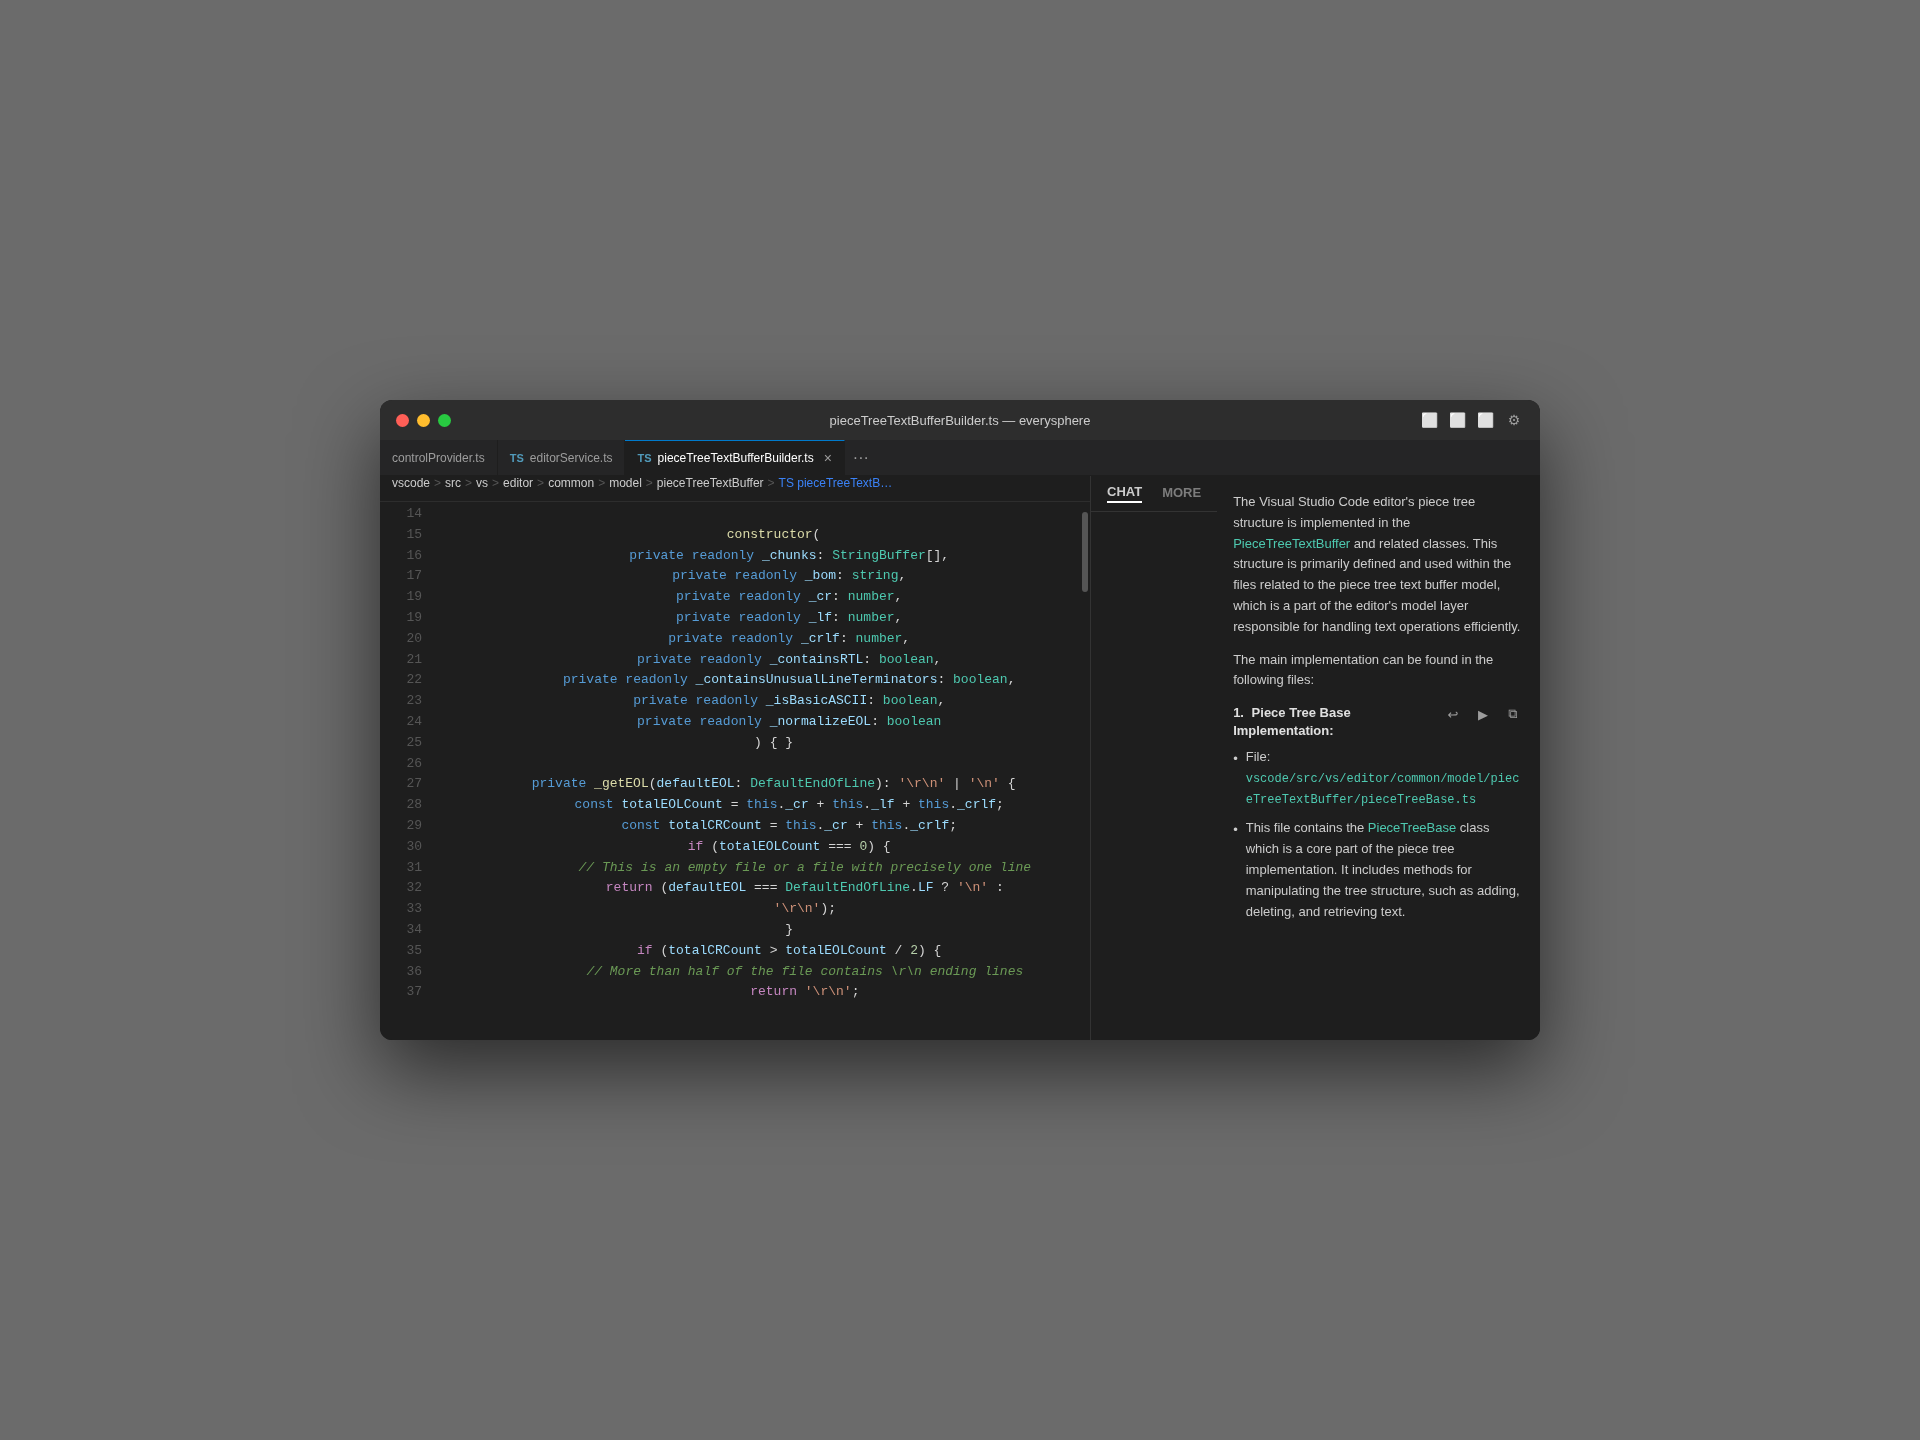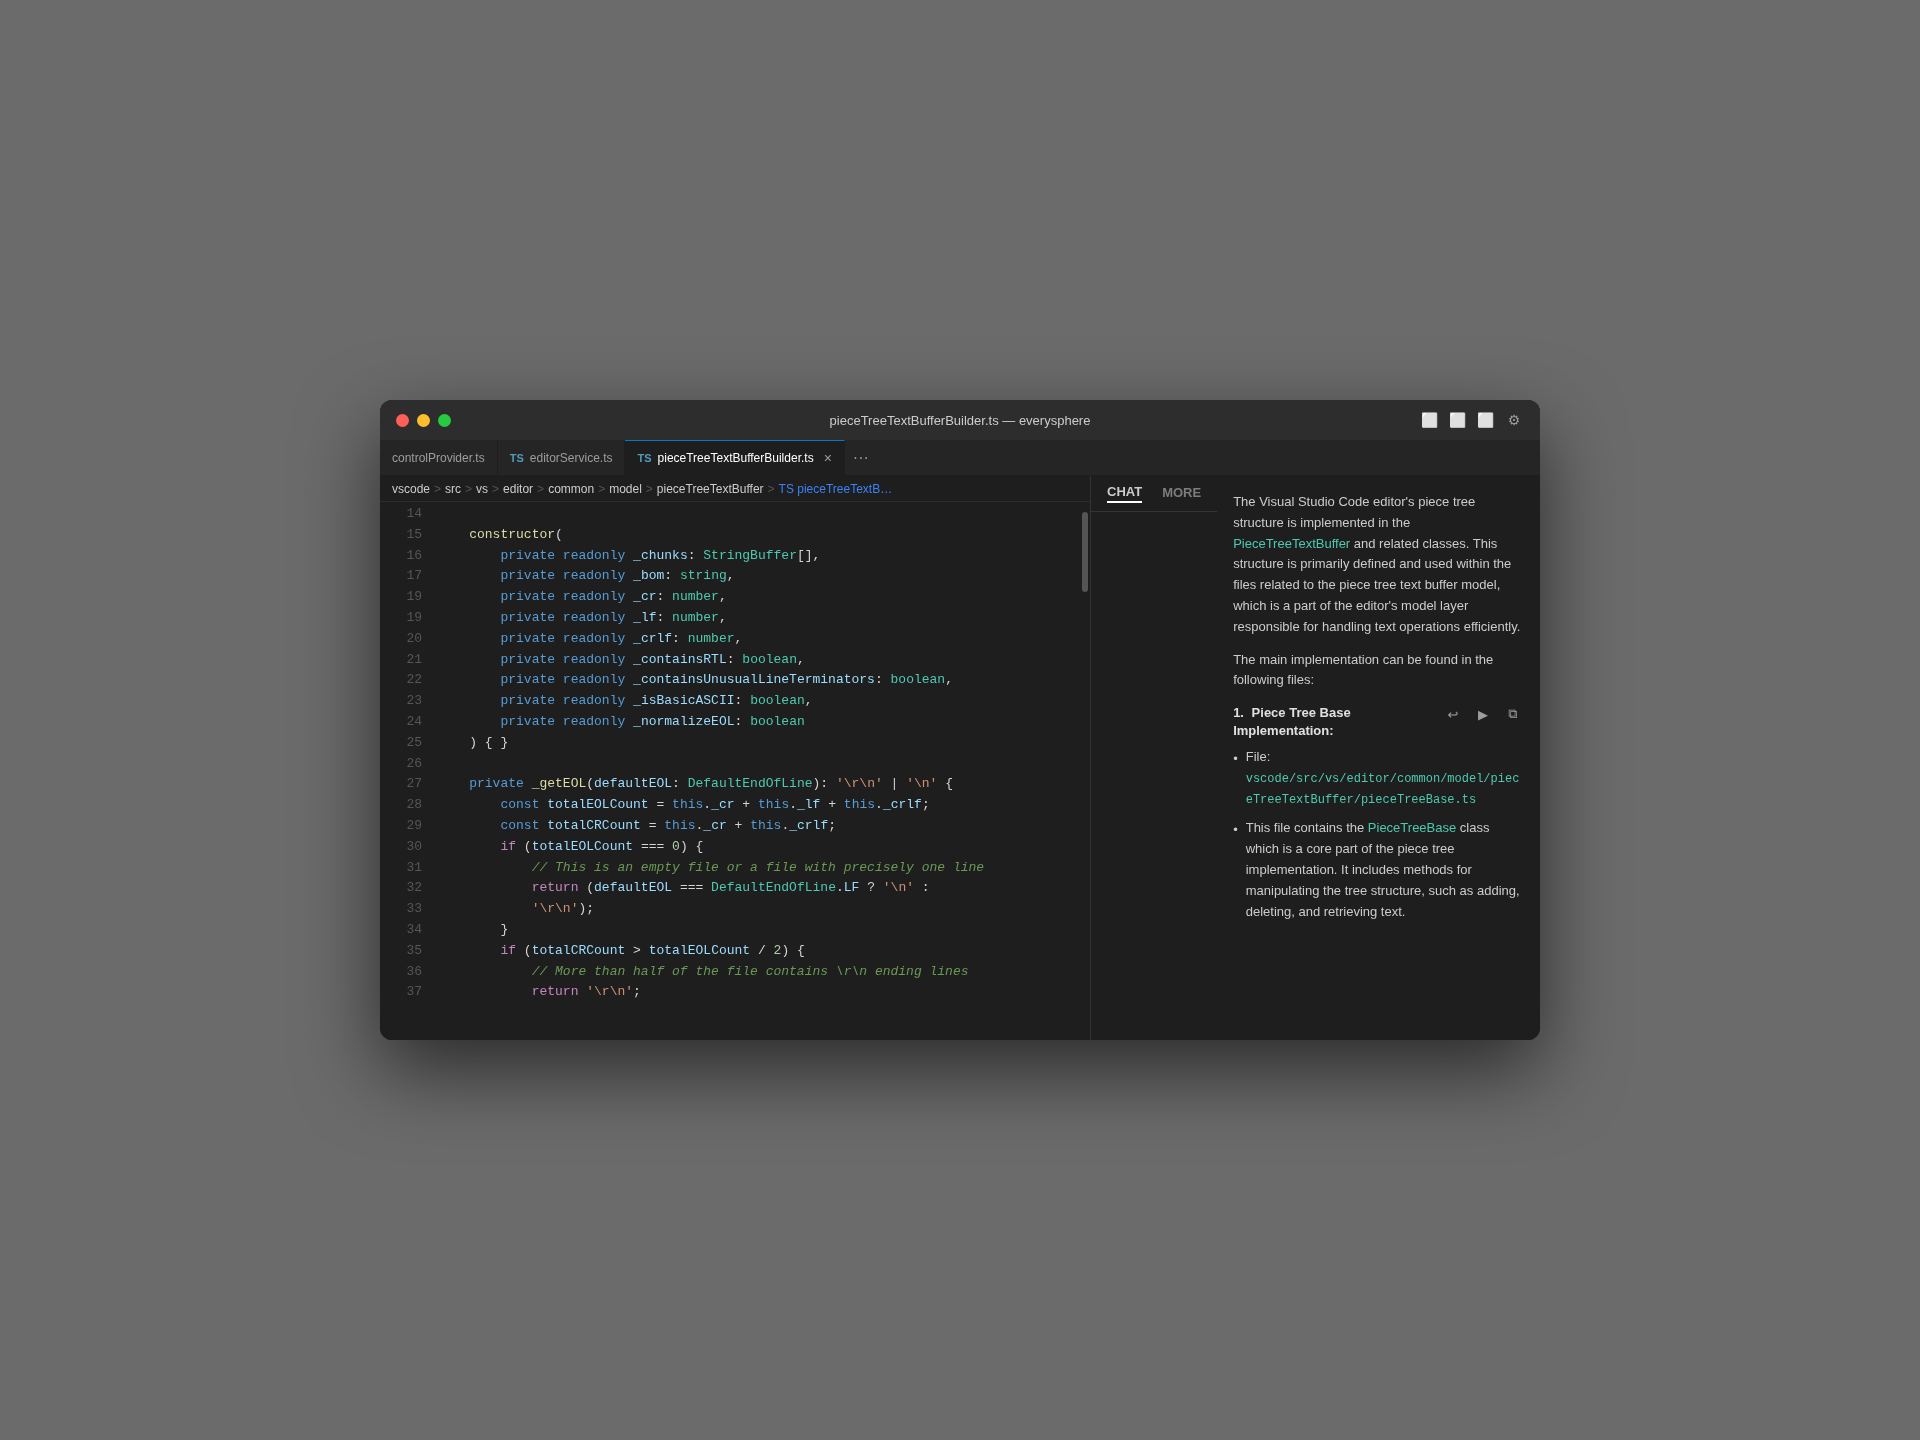--- a/index.html
+++ b/index.html
@@ -142,21 +142,21 @@
       flex-direction: column;
       overflow: hidden;
       min-width: 0;
     }
 
     
     .breadcrumb {
       background: #1e1e1e;
       height: 26px;
       display: flex;
-      align-items: center;
+      align-items: flex-start;
       padding: 0 12px;
       font-size: 12px;
       color: #9d9d9d;
       border-bottom: 1px solid #2d2d2d;
       flex-shrink: 0;
       gap: 4px;
       overflow: hidden;
       white-space: nowrap;
     }
 
@@ -203,20 +203,21 @@
       padding: 2px 0 0 8px;
       font-size: 13px;
       font-family: 'Menlo', 'Monaco', 'Courier New', monospace;
       line-height: 1.6;
       color: #d4d4d4;
     }
 
     .code-line {
       height: 20.8px;
       white-space: nowrap;
+      text-align: center;
     }
 
     
     .editor-scrollbar {
       width: 12px;
       background: #1e1e1e;
       flex-shrink: 0;
       position: relative;
     }
 

